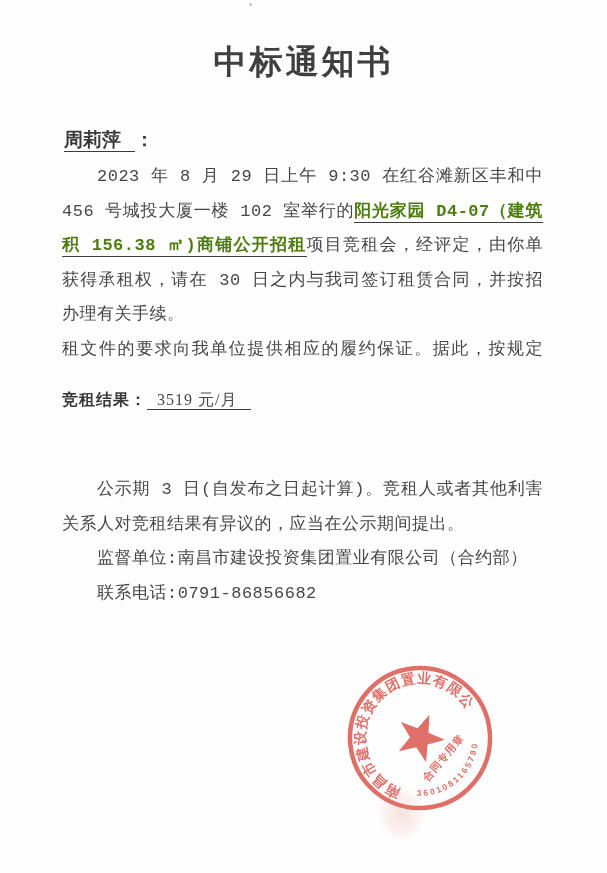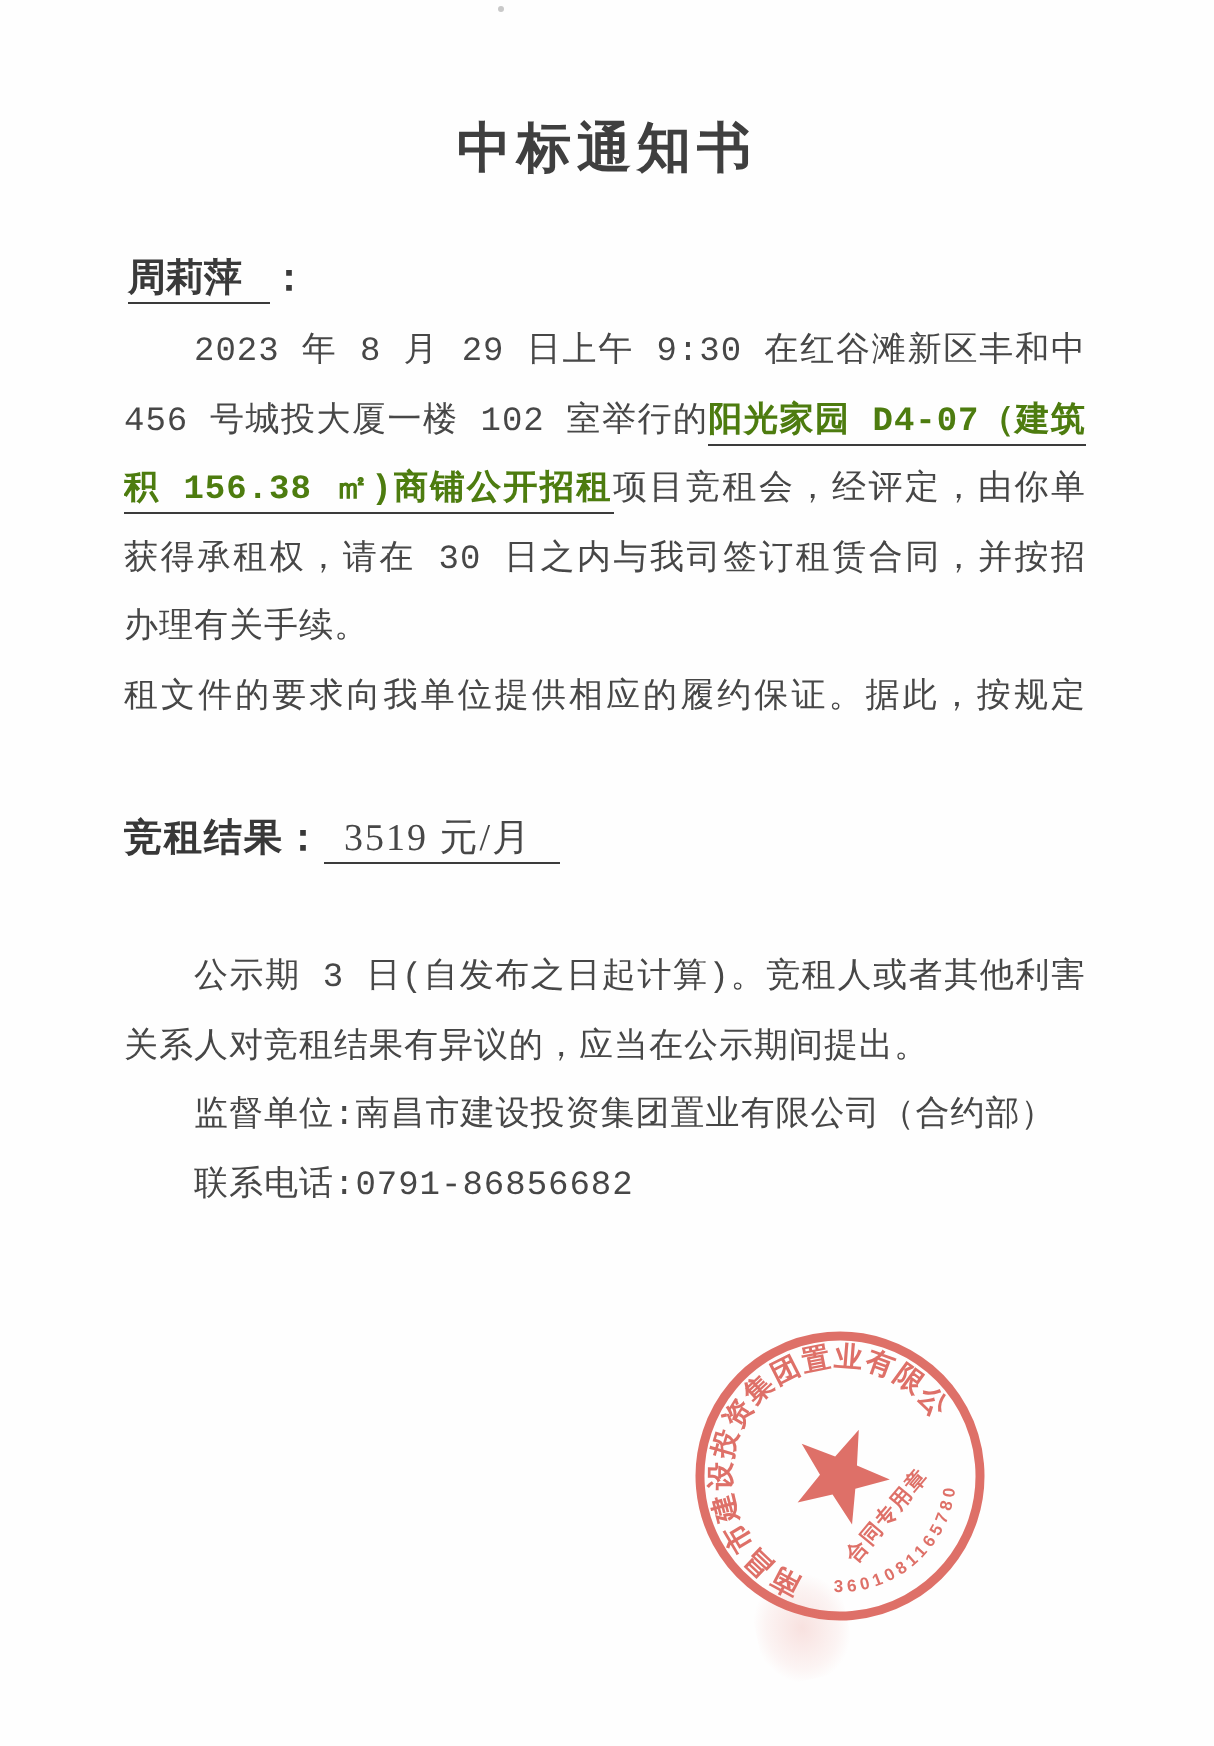--- a/index.html
+++ b/index.html
@@ -8,23 +8,23 @@
     width: 607px;
     height: 873px;
     background: #fefefe;
     overflow: hidden;
     font-family: "Liberation Serif", "DejaVu Serif", serif;
     color: #474747;
   }
   .doc-title {
     position: absolute;
     top: 40px; left: 0; right: 0;
-    margin: 16px;
+    margin: 4px;
     text-align: center;
-    font-size: 27px;
+    font-size: 33px;
     font-weight: 600;
     letter-spacing: 3px;
     color: #3f3f3f;
     line-height: 36px;
   }
   .addressee {
     position: absolute;
     top: 123px; left: 64px;
     font-size: 19px;
     line-height: 34px;
@@ -62,22 +62,22 @@
   .tline.ind { padding-left: 35px; }
   .tline.fill.ind { padding-left: 0; text-indent: 35px; }
   .hl {
     font-weight: 700;
     color: #4d7c0f;
     border-bottom: 1.5px solid #3c3c3c;
     padding-bottom: 1px;
   }
   .result-line {
     position: absolute;
-    top: 403px; left: 62px;
-    font-size: 19px;
+    top: 383px; left: 62px;
+    font-size: 16px;
     line-height: 34px;
   }
   .result-line .label { font-weight: 700; color: #383838; letter-spacing: 1px; }
   .result-line .value {
     border-bottom: 1.5px solid #3c3c3c;
     padding: 0 14px 1px 10px;
     letter-spacing: 1px;
   }
   .sig-line {
     position: absolute;

